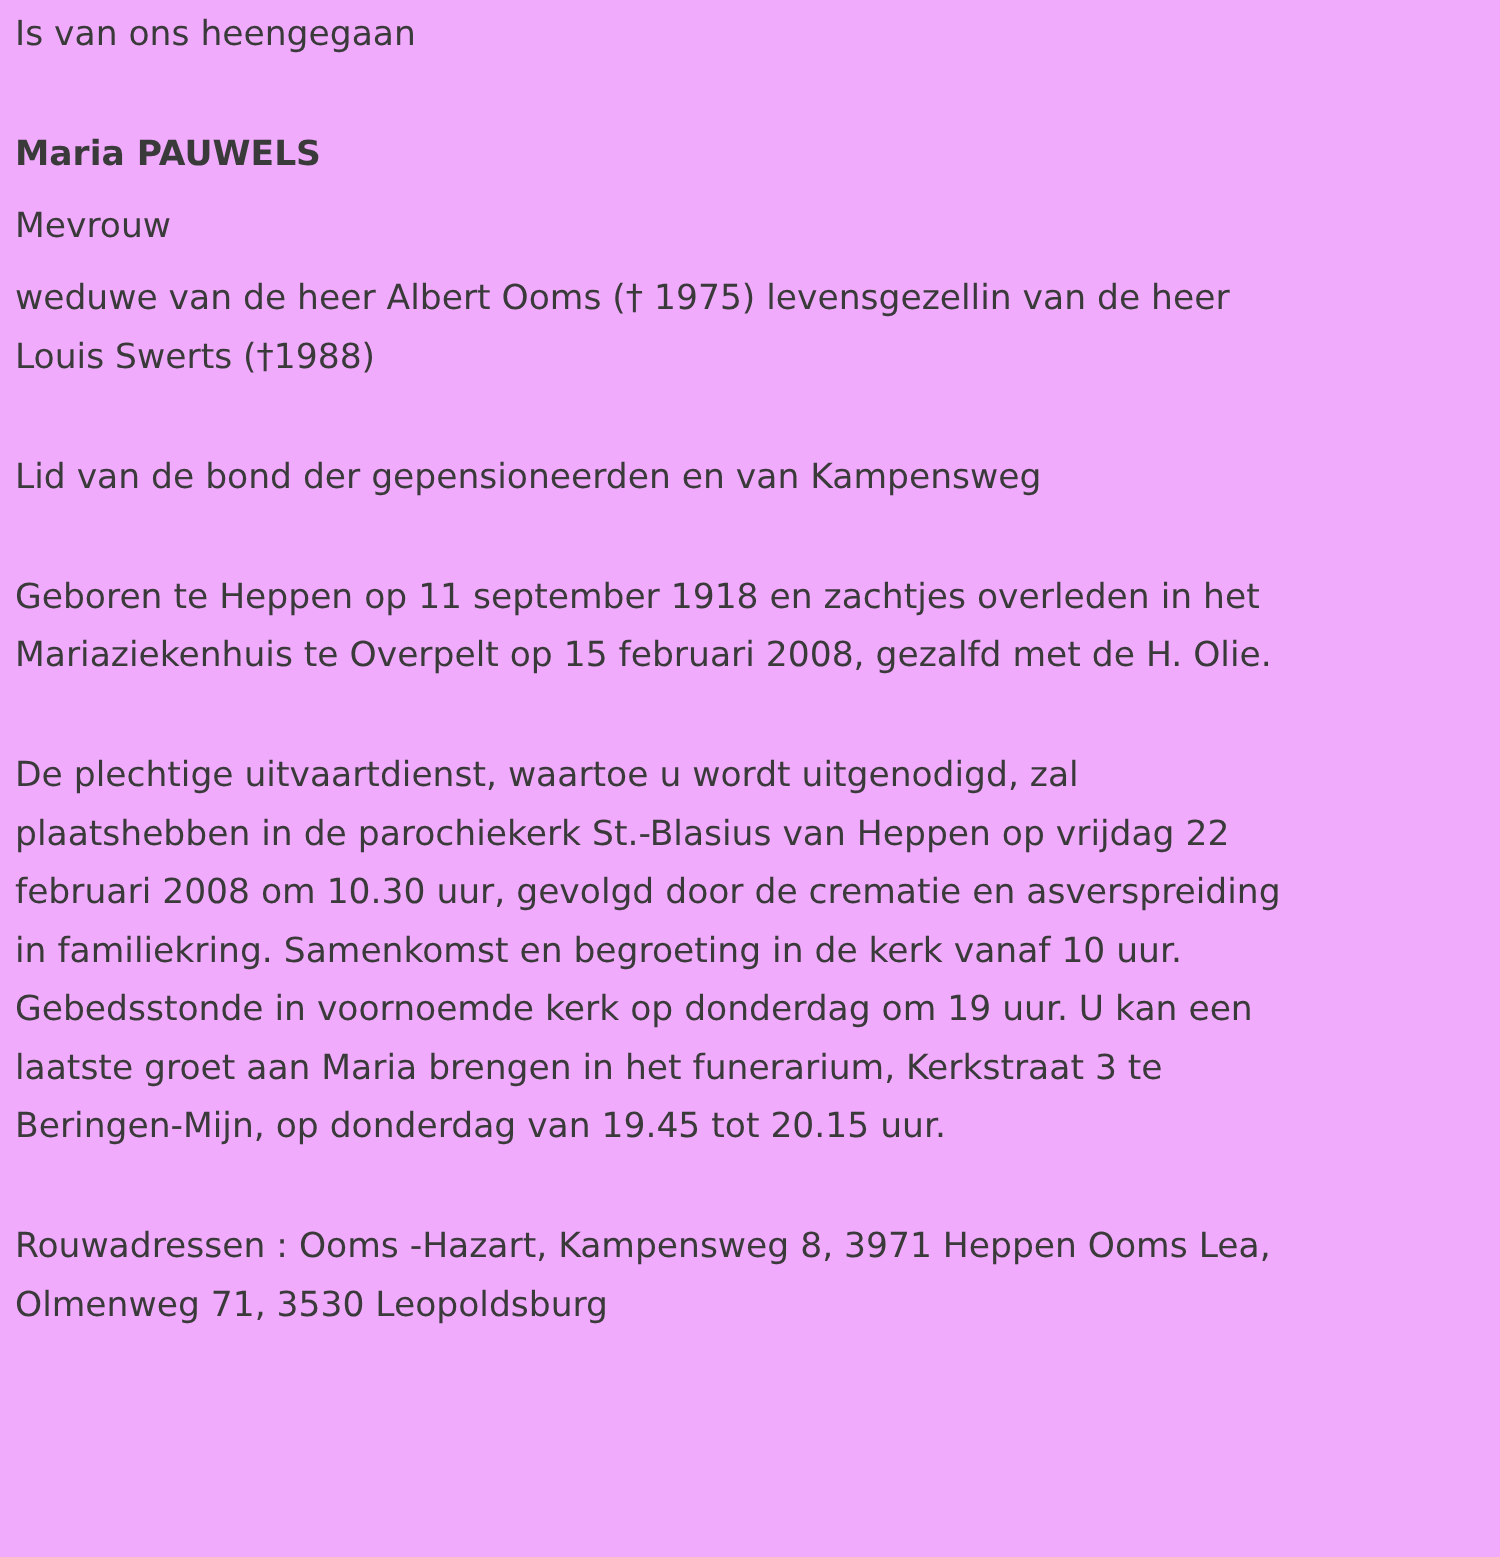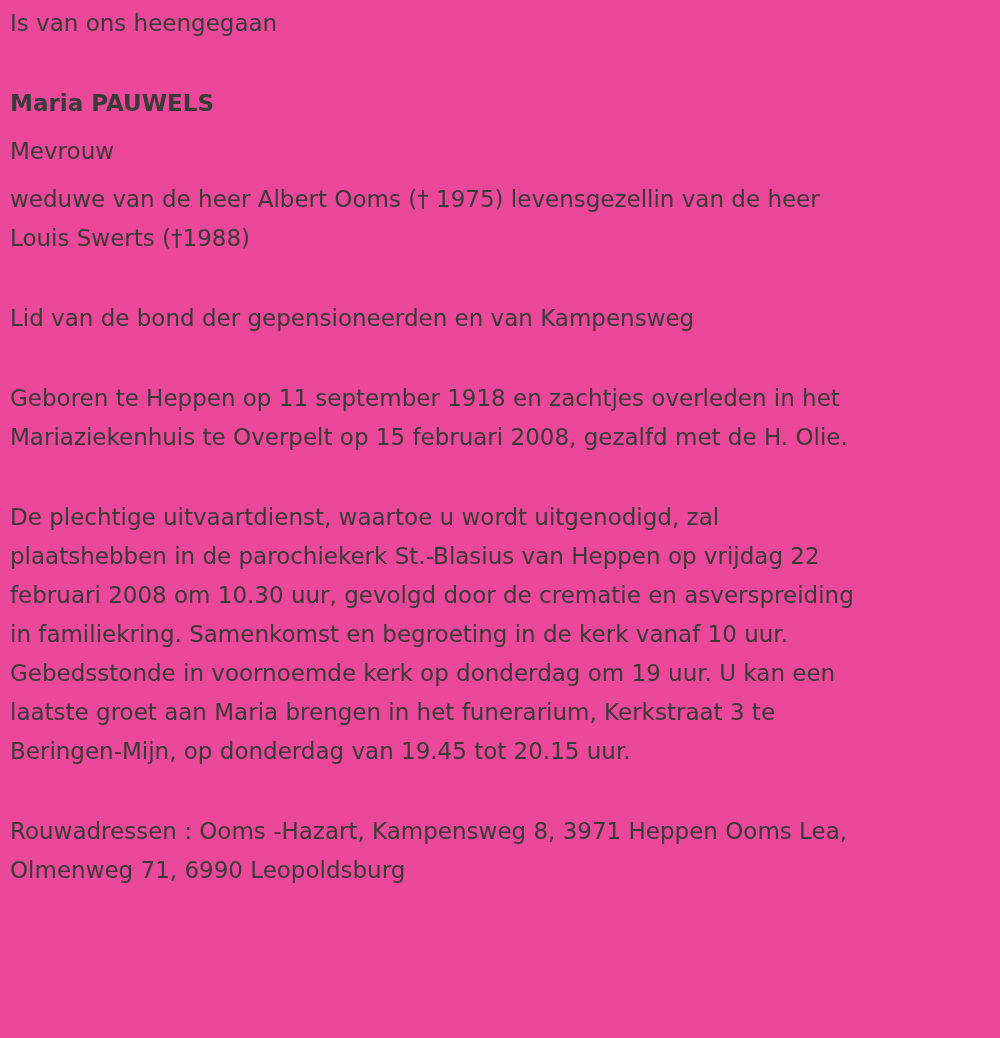--- a/index.html
+++ b/index.html
@@ -4,21 +4,21 @@
 <style>
   html, body {
     margin: 0;
     padding: 0;
     background: #ffffff;
   }
   .page {
     width: 1000px;
     height: 1038px;
     box-sizing: border-box;
-    background: #ec4899;
+    background: #f0abfc;
     padding: 4px 8px 0 10px;
     overflow: hidden;
     font-family: "DejaVu Sans", "Liberation Sans", sans-serif;
     font-size: 23px;
     line-height: 39px;
     color: #3a3a3a;
   }
   .para {
     margin: 0 0 41px 0;
     white-space: pre-line;
@@ -51,15 +51,15 @@
 
   <p class="para">De plechtige uitvaartdienst, waartoe u wordt uitgenodigd, zal
 plaatshebben in de parochiekerk St.-Blasius van Heppen op vrijdag 22
 februari 2008 om 10.30 uur, gevolgd door de crematie en asverspreiding
 in familiekring. Samenkomst en begroeting in de kerk vanaf 10 uur.
 Gebedsstonde in voornoemde kerk op donderdag om 19 uur. U kan een
 laatste groet aan Maria brengen in het funerarium, Kerkstraat 3 te
 Beringen-Mijn, op donderdag van 19.45 tot 20.15 uur.</p>
 
   <p class="para">Rouwadressen : Ooms -Hazart, Kampensweg 8, 3971 Heppen Ooms Lea,
-Olmenweg 71, 6990 Leopoldsburg</p>
+Olmenweg 71, 3530 Leopoldsburg</p>
 
 </div>
 
 </body></html>

